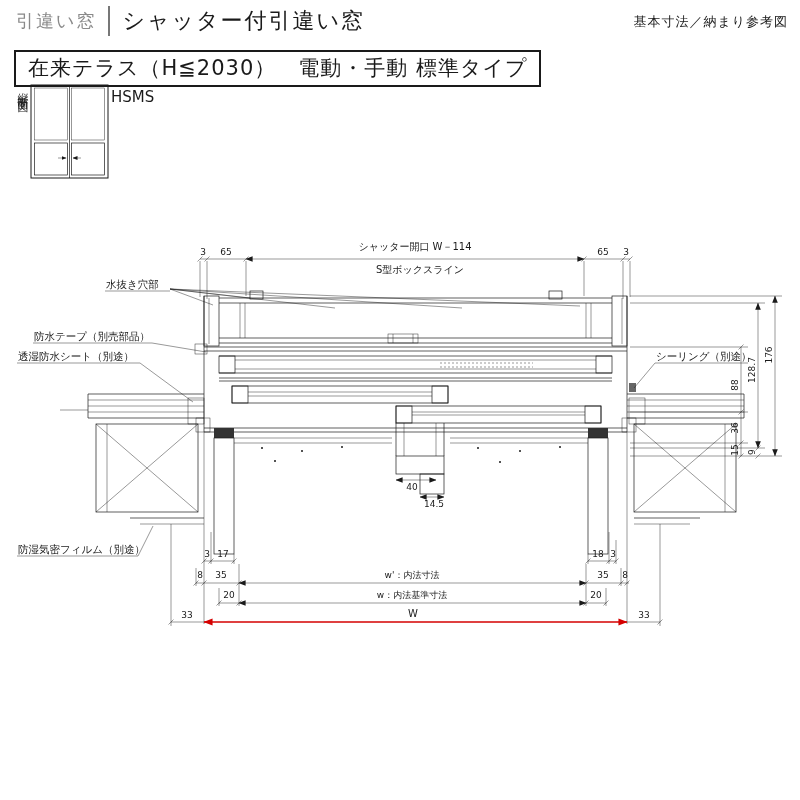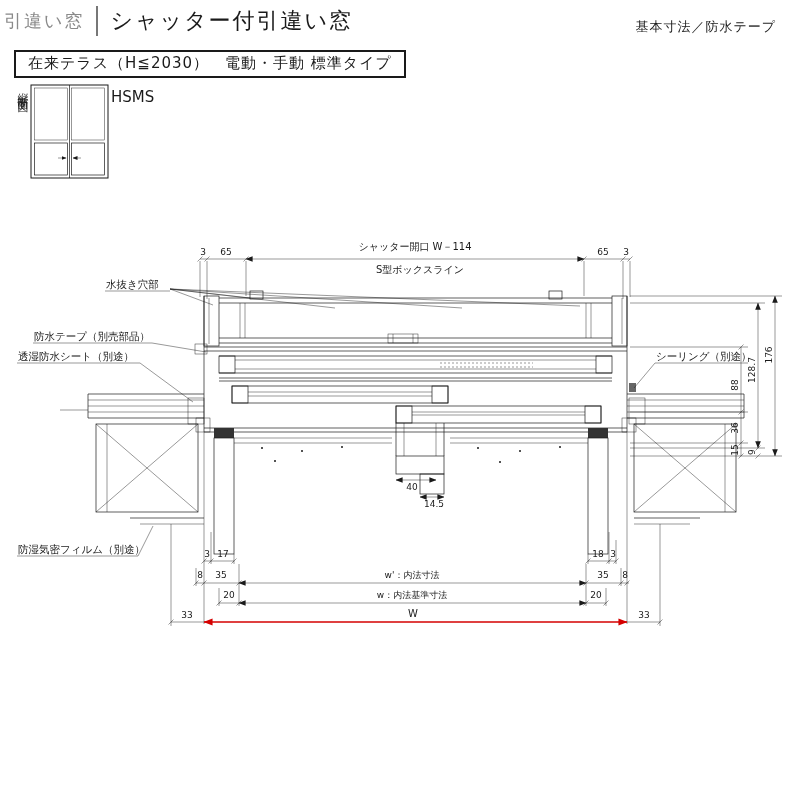--- a/index.html
+++ b/index.html
@@ -1,23 +1,23 @@
 <!DOCTYPE html>
 <html><head>
 <meta charset="utf-8">
 <style>
   *{margin:0;padding:0;box-sizing:border-box}
   html,body{width:800px;height:800px;background:#fff;font-family:"DejaVu Sans",sans-serif;color:#1a1a1a;position:relative;overflow:hidden}
-  .header{position:absolute;top:6px;left:4px;width:772px;display:flex;justify-content:space-between;align-items:flex-end}
+  .header{position:absolute;top:6px;left:16px;width:772px;display:flex;justify-content:space-between;align-items:center}
   .hleft{display:flex;align-items:center;gap:12px}
   .cat{font-size:18px;color:#8a8a8a;letter-spacing:2px}
   .vbar{width:2px;height:30px;background:#777}
   .ttl{font-size:22px;letter-spacing:2px}
   .hright{font-size:13px;letter-spacing:1px;padding-top:2px}
-  .specbox{position:absolute;top:50px;left:14px;border:2px solid #1a1a1a;font-size:15px;letter-spacing:1px;padding:2px 12px 3px;white-space:nowrap}
+  .specbox{position:absolute;top:50px;left:14px;border:2px solid #1a1a1a;font-size:21px;letter-spacing:1px;padding:2px 12px 3px;white-space:nowrap}
   .thumb{position:absolute;top:84px;left:14px;display:flex;gap:1px;align-items:flex-start}
   .vlabel{writing-mode:vertical-rl;font-size:11px;letter-spacing:3px}
   .code{font-size:15px;padding-top:4px}
   .drawing{position:absolute;left:0;top:228px}
   svg text{font-family:"DejaVu Sans",sans-serif;fill:#1a1a1a}
   .s1{stroke:#1a1a1a;stroke-width:1;fill:none}
   .s{stroke:#1a1a1a;stroke-width:.7;fill:none}
   .t{stroke:#1a1a1a;stroke-width:.45;fill:none}
   .dash{stroke-dasharray:2 2}
   .red{stroke:#d40000;stroke-width:1.7;fill:none}
@@ -27,21 +27,21 @@
 </style>
 </head>
 <body>
 
 <div class="header">
   <div class="hleft">
     <span class="cat">引違い窓</span>
     <span class="vbar"></span>
     <span class="ttl">シャッター付引違い窓</span>
   </div>
-  <div class="hright">基本寸法／防水テープ</div>
+  <div class="hright">基本寸法／納まり参考図</div>
 </div>
 
 <div class="specbox">在来テラス（H≦2030）　電動・手動 標準タイプ</div>
 
 <div class="thumb">
   <div class="vlabel">縦断面図</div>
   <svg width="80" height="95" viewBox="0 0 80 95">
     <defs>
       <pattern id="slat" width="4" height="4" patternUnits="userSpaceOnUse">
         <line x1="0" y1="1.2" x2="4" y2="1.2" stroke="#444" stroke-width="0.8"></line>

